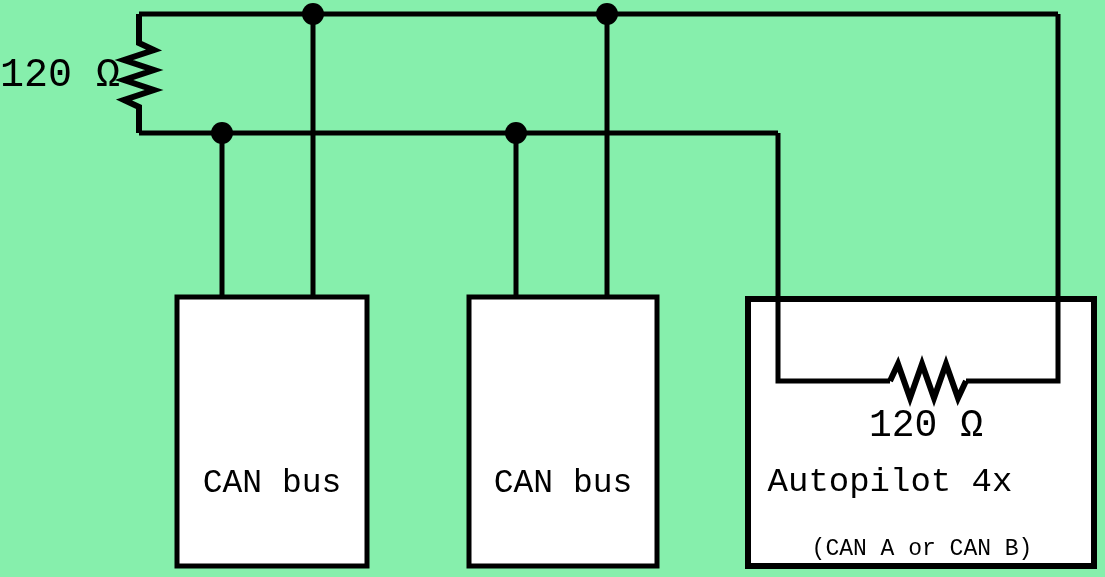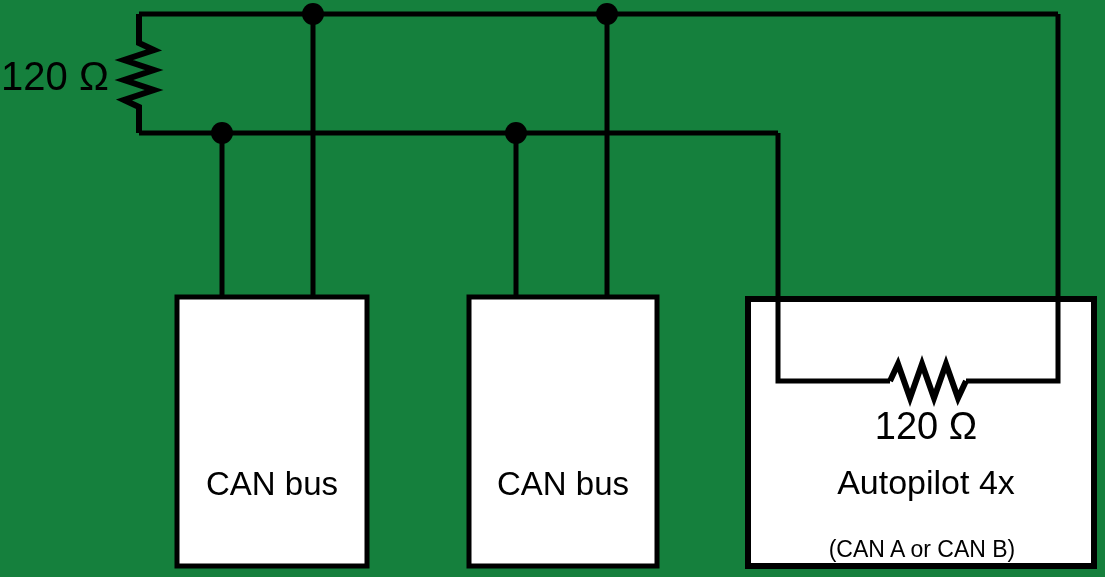--- a/index.html
+++ b/index.html
@@ -4,22 +4,22 @@
 <style>
   html, body {
     margin: 0;
     padding: 0;
     background: #ffffff;
   }
   .canvas {
     position: relative;
     width: 1105px;
     height: 577px;
-    background: #15803d;
-    font-family: Liberation Sans, sans-serif;
+    background: #86efac;
+    font-family: Liberation Mono, monospace;
     color: #000000;
     overflow: hidden;
   }
   .wires-svg {
     position: absolute;
     left: 0;
     top: 0;
     width: 1105px;
     height: 577px;
   }
@@ -44,21 +44,21 @@
   .device-label-1 { left: 177px; width: 190px; }
   .device-label-2 { left: 469px; width: 188px; }
   .resistor-label-inner {
     left: 826px;
     top: 404px;
     width: 200px;
     font-size: 38px;
     line-height: 44px;
   }
   .autopilot-title {
-    left: 752px;
+    left: 716px;
     top: 463px;
     width: 348px;
     font-size: 34px;
     line-height: 38px;
   }
   .autopilot-subtitle {
     left: 748px;
     top: 534px;
     width: 348px;
     font-size: 23px;

